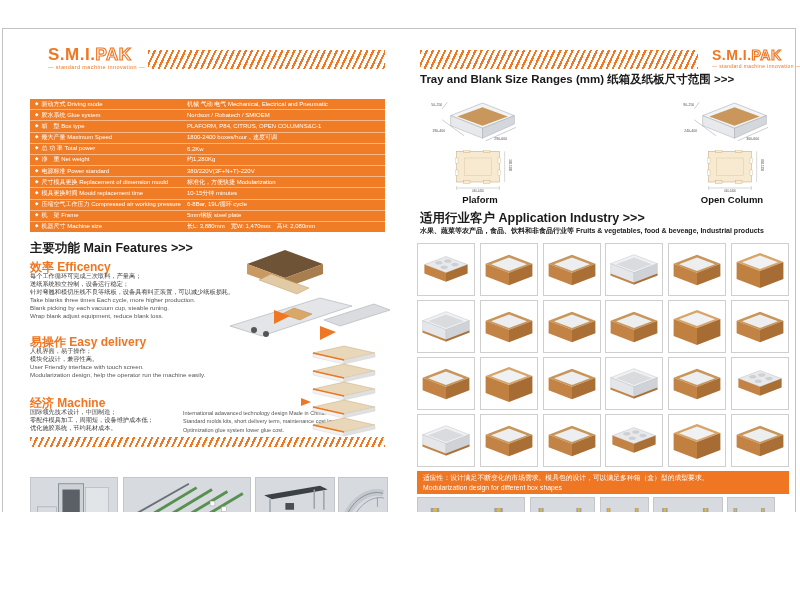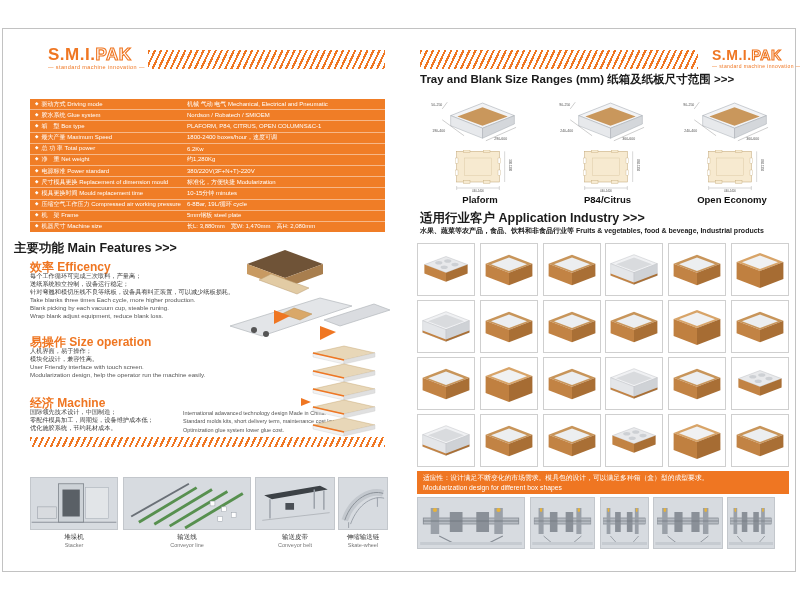--- a/index.html
+++ b/index.html
@@ -1,17 +1,17 @@
 <!DOCTYPE html>
 <html><head>
 <meta charset="utf-8">
 <style>
   * { margin:0; padding:0; box-sizing:border-box; }
   html,body { width:800px; height:600px; background:#ffffff; font-family:"Liberation Sans","DejaVu Sans",sans-serif; }
-  #canvas { position:relative; width:800px; height:600px; overflow:hidden; background:#fff; }
+  #canvas { position:relative; width:800px; height:512px; overflow:hidden; background:#fff; }
   .abs { position:absolute; }
   .page-border { left:2px; top:28px; width:794px; height:544px; border:1px solid #c2c2c2; background:#fff; }
 
   
   .logo { line-height:1; }
   .brand { font-weight:bold; letter-spacing:.5px; white-space:nowrap; }
   .brand .solid { color:#EF7622; }
   .brand .outline { color:#ffffff; -webkit-text-stroke:1.1px #EF7622; }
   .tagline { color:#EF7622; font-size:5.5px; letter-spacing:.4px; margin-top:2px; white-space:nowrap; }
   .logo-l .brand { font-size:17px; }
@@ -183,33 +183,33 @@
     <div class="trow">
         <span class="tlbl"><span class="diamond">◆</span><span>机　架 Frame</span></span>
         <span class="tval">5mm钢板 steel plate</span>
       </div>
     <div class="trow">
         <span class="tlbl"><span class="diamond">◆</span><span>机器尺寸 Machine size</span></span>
         <span class="tval">长L: 3,880mm　宽W: 1,470mm　高H: 2,080mm</span>
       </div>
   </div>
 
-  <div class="abs sec-title t12" style="left:14px; top:240px;">主要功能 Main Features &gt;&gt;&gt;</div>
+  <div class="abs sec-title t12" style="left:30px; top:240px;">主要功能 Main Features &gt;&gt;&gt;</div>
 
   <div class="abs feat-head" style="left:30px; top:259px;">效率 Efficency</div>
   <div class="abs" style="left:30px; top:272px;">
     <div class="body-line">每个工作循环可完成三次取料，产量高；</div>
     <div class="body-line">送纸系统独立控制，设备运行稳定；</div>
     <div class="body-line">针对弯翘和模切压线不良等纸板，设备具有纠正装置，可以减少纸板损耗。</div>
     <div class="body-line en">Take blanks three times Each cycle, more higher production.</div>
     <div class="body-line en">Blank picking by each vacuum cup, steable runing.</div>
     <div class="body-line en">Wrap blank adjust equipment, reduce blank loss.</div>
   </div>
 
-  <div class="abs feat-head" style="left:30px; top:334px;">易操作 Size operation</div>
+  <div class="abs feat-head" style="left:30px; top:334px;">易操作 Easy delivery</div>
   <div class="abs" style="left:30px; top:347px;">
     <div class="body-line">人机界面，易于操作；</div>
     <div class="body-line">模块化设计，兼容性高。</div>
     <div class="body-line en">User Friendly interface with touch screen.</div>
     <div class="body-line en">Modularization design, help the operator run the machine easily.</div>
   </div>
 
   <div class="abs feat-head" style="left:30px; top:395px;">经济 Machine</div>
   <div class="abs" style="left:30px; top:408px;">
     <div class="body-line">国际领先技术设计，中国制造；</div>
@@ -350,48 +350,34 @@
       <text class="dimtxt" x="76" y="50">290-600</text>
     </svg>
     <svg width="118" height="44" viewBox="0 0 118 66" style="margin:0 auto;">
       <use href="#blankflat"></use>
       <text class="dimtxt" x="56" y="63" text-anchor="middle">440-1400</text>
       <text class="dimtxt" transform="rotate(90 102 14)" x="102" y="14">300-1300</text>
     </svg>
     <div class="tray-caption">Plaform</div>
   </div>
 
-  <div class="abs" style="left:545px; top:98px; width:125px; height:108px;">
-    <svg width="124" height="52" viewBox="0 0 118 62" style="margin:0 auto;">
-      <use href="#tray3d"></use>
-      <text class="dimtxt" x="1" y="9">90-250</text>
-      <text class="dimtxt" x="2" y="40">240-400</text>
-      <text class="dimtxt" x="76" y="50">360-600</text>
-    </svg>
-    <svg width="118" height="44" viewBox="0 0 118 66" style="margin:0 auto;">
-      <use href="#blankflat"></use>
-      <text class="dimtxt" x="56" y="63" text-anchor="middle">440-1400</text>
-      <text class="dimtxt" transform="rotate(90 102 14)" x="102" y="14">860-1350</text>
-    </svg>
-    <div class="tray-caption">P84/Citrus</div>
-  </div>
 
   <div class="abs" style="left:672px; top:98px; width:120px; height:108px;">
     <svg width="118" height="52" viewBox="0 0 118 62" style="margin:0 auto;">
       <use href="#tray3d"></use>
       <text class="dimtxt" x="1" y="9">90-250</text>
       <text class="dimtxt" x="2" y="40">240-400</text>
       <text class="dimtxt" x="76" y="50">360-600</text>
     </svg>
     <svg width="118" height="44" viewBox="0 0 118 66" style="margin:0 auto;">
       <use href="#blankflat"></use>
       <text class="dimtxt" x="56" y="63" text-anchor="middle">440-1400</text>
       <text class="dimtxt" transform="rotate(90 102 14)" x="102" y="14">860-1350</text>
     </svg>
-    <div class="tray-caption">Open Economy</div>
+    <div class="tray-caption">Open Column</div>
   </div>
 
   <div class="abs sec-title t12" style="left:420px; top:210px;">适用行业客户 Application Industry &gt;&gt;&gt;</div>
   <div class="abs subtitle" style="left:420px; top:226px;">水果、蔬菜等农产品，食品、饮料和非食品行业等 Fruits &amp; vegetables, food &amp; beveage, Industrial products</div>
 
   <div class="abs grid" style="left:417px; top:243px; width:372px; height:225px;">
     <div class="cell">
         <svg viewBox="0 0 60 46">
           <use href="#boxD"></use>
         </svg>

